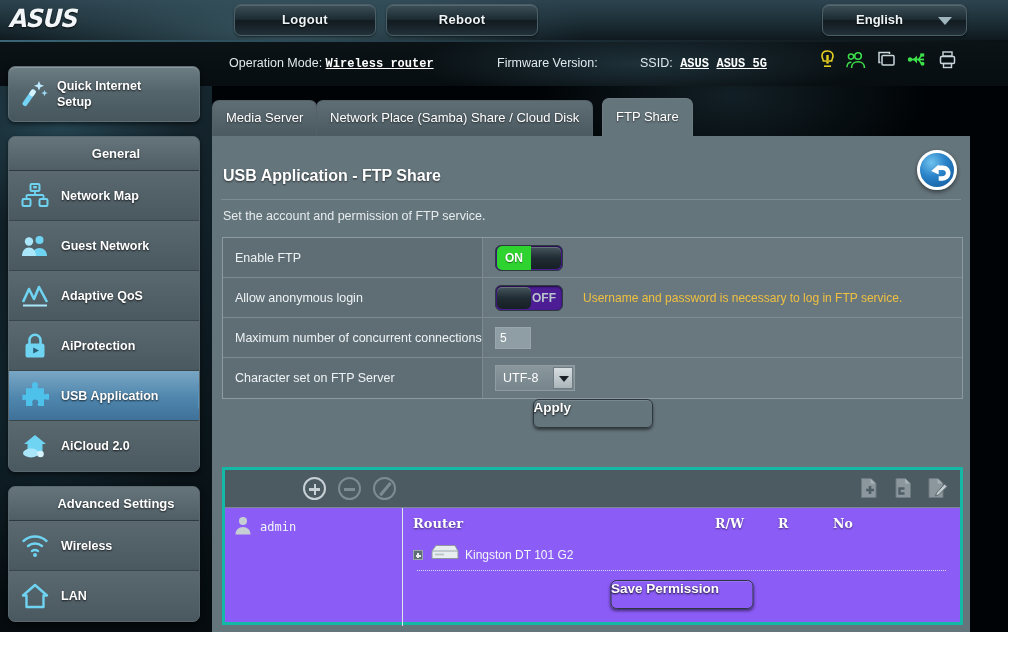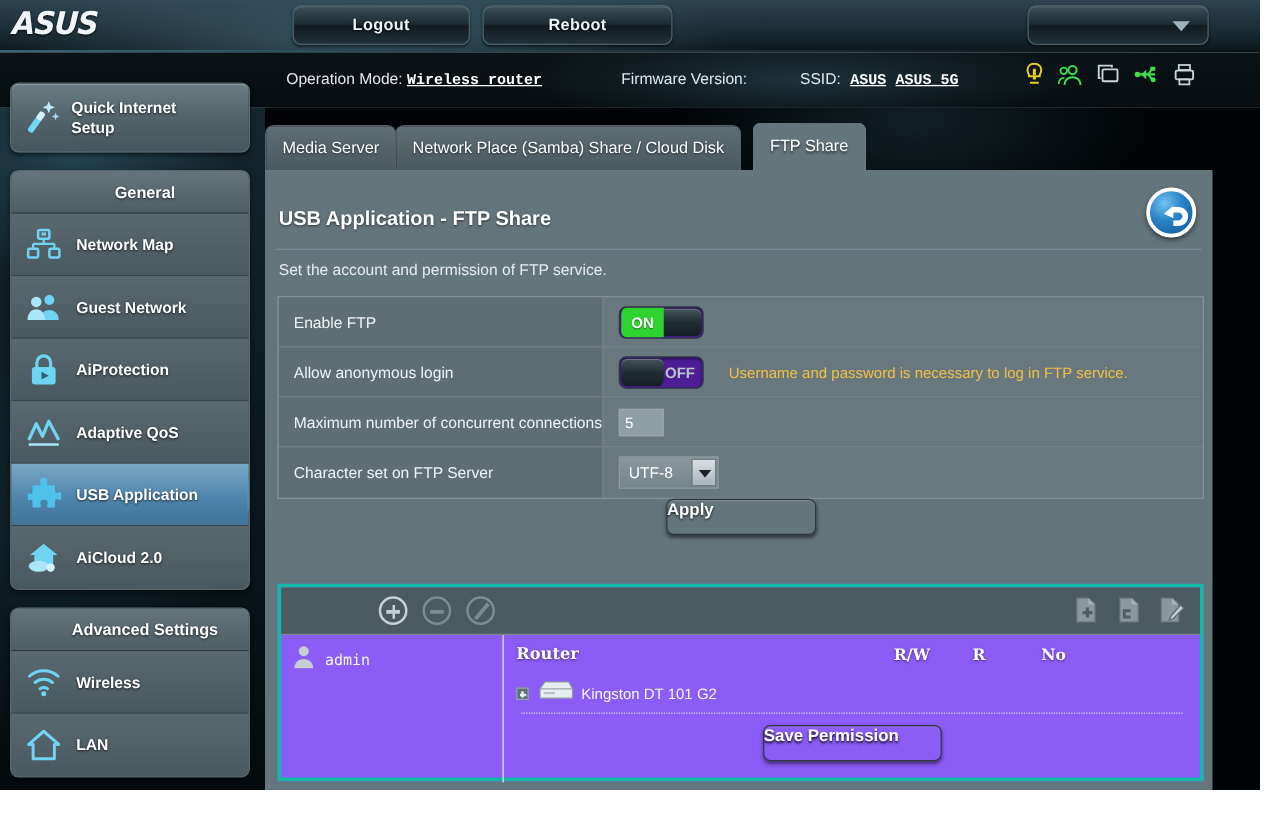--- a/index.html
+++ b/index.html
@@ -432,20 +432,21 @@
 </head>
 <body>
 
 <div id="app">
 
   <div class="banner">
     <div class="asus-logo">ASUS</div>
     <div class="topbtn" id="btn-logout">Logout</div>
     <div class="topbtn" id="btn-reboot">Reboot</div>
     <div id="lang-select">
+      <div class="lbl">English</div>
       <div class="caret"></div>
     </div>
   </div>
 
   <div class="infobar">
     <div class="item" id="info-opmode">
       <span>Operation Mode:</span>
       <span class="val">Wireless router</span>
     </div>
     <div class="item" id="info-fw">
@@ -542,36 +543,36 @@
               <circle cx="8" cy="9.5" r="4.2" fill="#a9e6fa"></circle>
               <path d="M1 24 c0-5.4 3.2-8.6 7-8.6 s7 3.2 7 8.6 Z" fill="#a9e6fa"></path>
             </svg>
         </span>
         <span class="lbl">Guest Network</span>
       </div>
 
       <div class="navitem">
         <span class="ic">
           <svg width="28" height="28" viewBox="0 0 28 28">
+              <path d="M2 20 L8 7 L13 17 L18 5 L26 20" fill="none" stroke="#6fd3f2" stroke-width="2.6" stroke-linejoin="round"></path>
+              <path d="M2 23.5 L26 23.5" stroke="#a9e6fa" stroke-width="2"></path>
+            </svg>
+        </span>
+        <span class="lbl">Adaptive QoS</span>
+      </div>
+
+      <div class="navitem">
+        <span class="ic">
+          <svg width="28" height="28" viewBox="0 0 28 28">
               <path d="M8.5 12 L8.5 8.2 a5.5 5.5 0 0 1 11 0 L19.5 12" fill="none" stroke="#6fd3f2" stroke-width="2.6"></path>
               <rect x="4.5" y="11.5" width="19" height="14" rx="2.6" fill="#6fd3f2"></rect>
               <path d="M12.2 15.4 L18 18.5 L12.2 21.6 Z" fill="#2b5f76"></path>
             </svg>
         </span>
         <span class="lbl">AiProtection</span>
-      </div>
-
-      <div class="navitem">
-        <span class="ic">
-          <svg width="28" height="28" viewBox="0 0 28 28">
-              <path d="M2 20 L8 7 L13 17 L18 5 L26 20" fill="none" stroke="#6fd3f2" stroke-width="2.6" stroke-linejoin="round"></path>
-              <path d="M2 23.5 L26 23.5" stroke="#a9e6fa" stroke-width="2"></path>
-            </svg>
-        </span>
-        <span class="lbl">Adaptive QoS</span>
       </div>
 
       <div class="navitem active">
         <span class="ic">
           <svg width="28" height="28" viewBox="0 0 28 28">
               <path d="M11 3 a3 3 0 0 1 6 0 c0 .9-.4 1.5-.4 2.2 0 .6.5 1 1.2 1 L23 6.2 L23 11 c0 .8.5 1.3 1.2 1.3 .8 0 1.4-.5 2.3-.5 a3 3 0 0 1 0 6 c-.9 0-1.5-.5-2.3-.5 -.7 0-1.2.5-1.2 1.3 L23 24 L18 24 c-.8 0-1.3-.5-1.3-1.2 0-.8.5-1.4.5-2.3 a3 3 0 0 0-6 0 c0 .9.5 1.5.5 2.3 0 .7-.5 1.2-1.3 1.2 L5 24 L5 19 c0-.8-.5-1.3-1.2-1.3 -.9 0-1.5.5-2.4.5 L1.4 12.6 c.9 0 1.5.5 2.4.5 .7 0 1.2-.5 1.2-1.3 L5 6.2 L10.2 6.2 c.7 0 1.2-.4 1.2-1 0-.7-.4-1.3-.4-2.2 z" fill="#4ec1ea"></path>
             </svg>
         </span>
         <span class="lbl">USB Application</span>
       </div>

